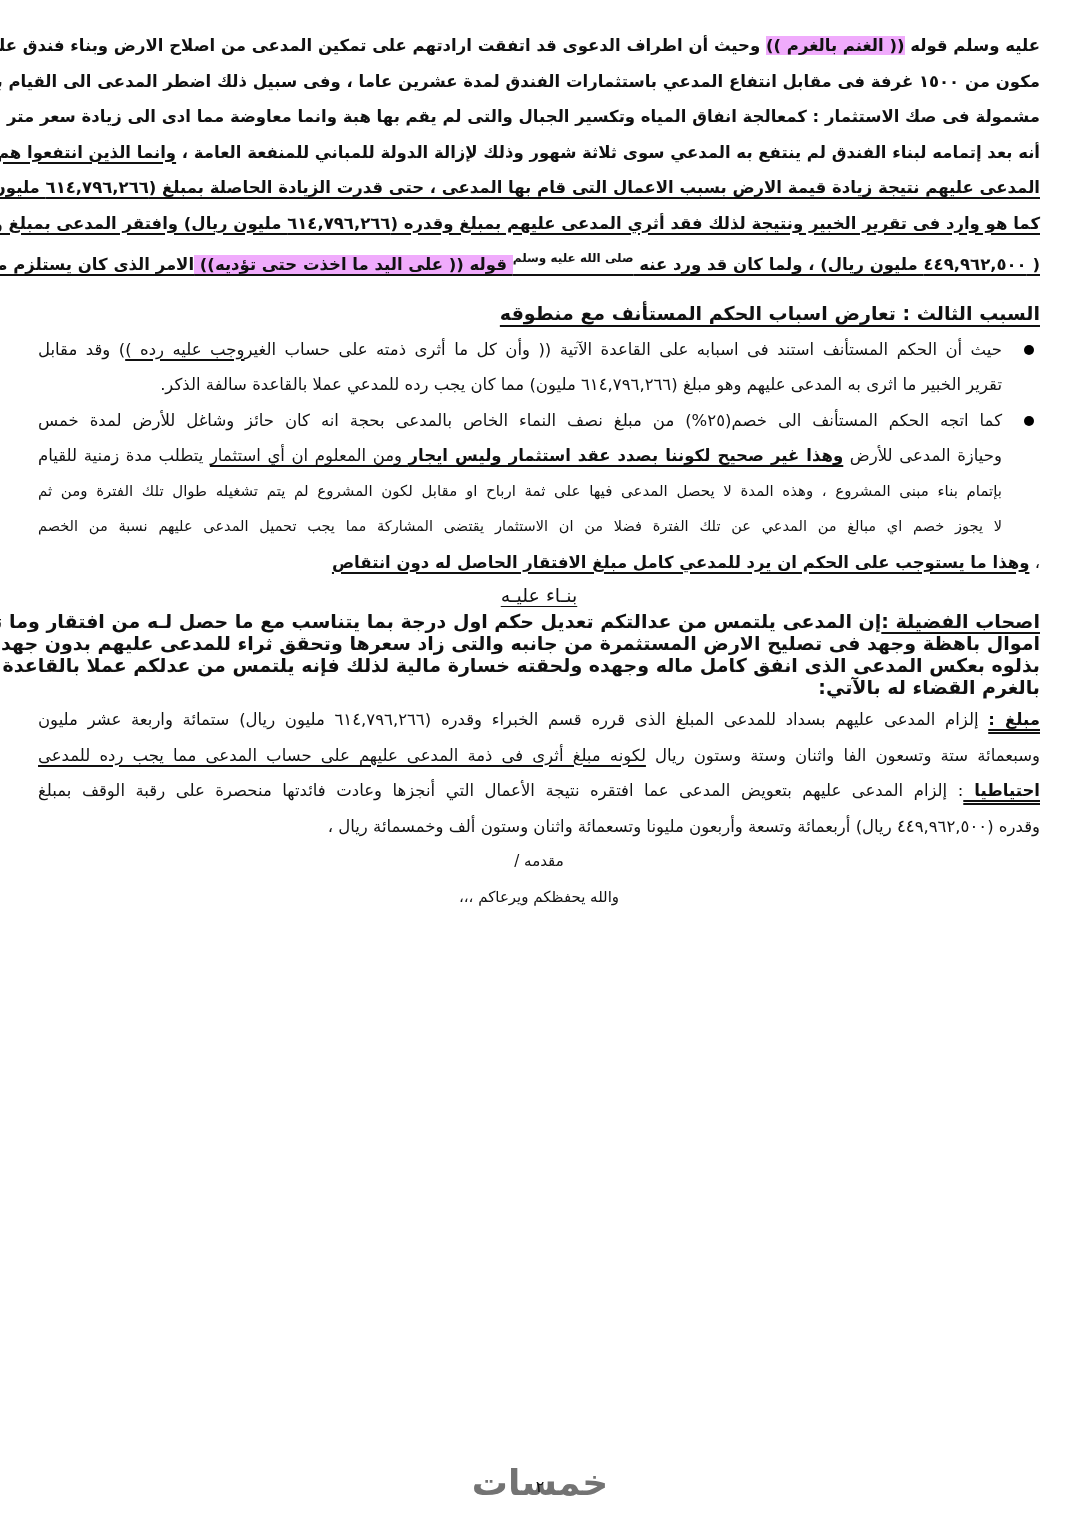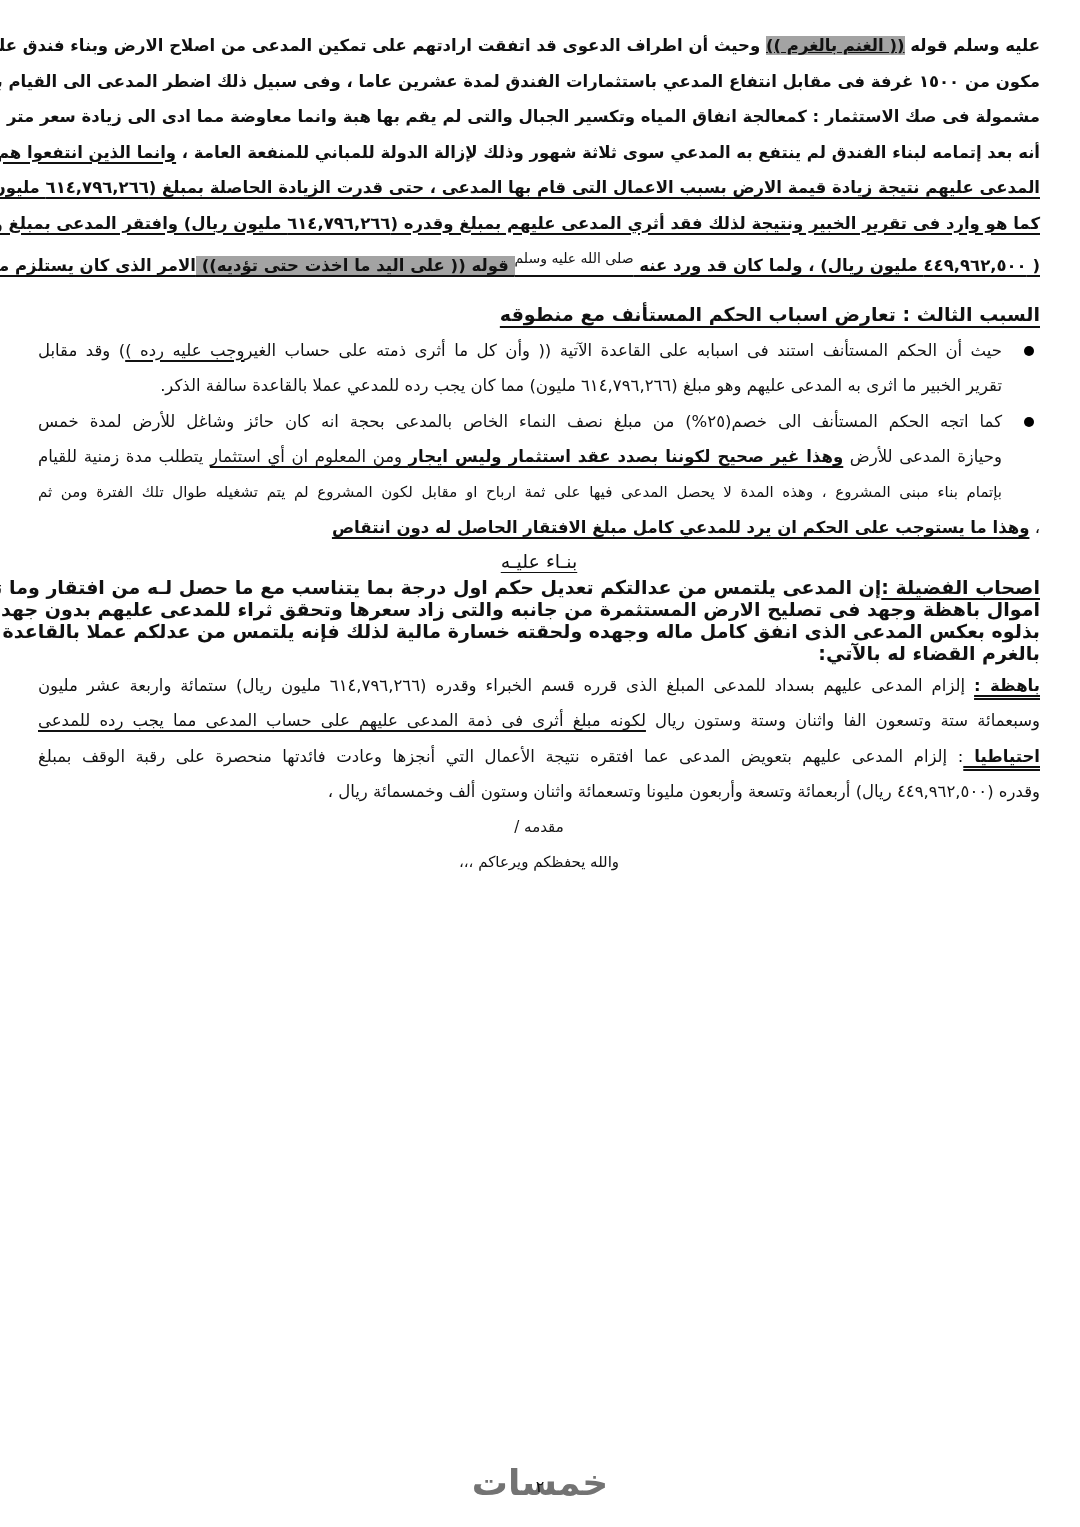--- a/index.html
+++ b/index.html
@@ -2,29 +2,29 @@
 <html><head>
 <meta charset="utf-8">
 <style>
   html, body { margin: 0; padding: 0; background: #ffffff; }
   body { width: 1080px; height: 1527px; position: relative; overflow: hidden;
          font-family: "DejaVu Sans", sans-serif; color: #111; }
   .page { position: absolute; left: 38px; right: 40px; top: 28px; direction: rtl; }
   .line { font-size: 16.5px; line-height: 35.5px; white-space: nowrap; text-align: justify; text-align-last: justify; font-weight: bold; }
   .line.last { text-align-last: right; }
   .line.norm { font-weight: normal; }
-  .hl { background: #a3a3a3; text-decoration: underline; }
+  .hl { background: #f0abfc; }
   .ul { text-decoration: underline; text-underline-offset: 4px; text-decoration-thickness: 2px; }
   .section-title { font-size: 19px; font-weight: bold; line-height: 38px; text-decoration: underline; text-underline-offset: 5px; text-decoration-thickness: 2px; margin-top: 11px; }
   .bullet-block { position: relative; padding-right: 38px; }
   .bullet { position: absolute; right: 6px; width: 10px; height: 10px; border-radius: 50%; background: #000; }
   .big { font-size: 19px; font-weight: bold; line-height: 22px; }
   .center { text-align: center !important; text-align-last: center !important; }
   .heading-center { text-align: center; font-size: 19px; font-weight: normal; line-height: 30px; text-decoration: underline; text-underline-offset: 4px; }
-  .small-note { font-size: 14px; vertical-align: 8px; font-weight: normal; }
+  .small-note { font-size: 12px; vertical-align: 8px; font-weight: bold; }
   .footer-wm { position: absolute; left: 0; right: 0; top: 1462px; text-align: center; font-size: 36px; color: #737373; font-weight: bold; letter-spacing: 2px; direction: rtl; }
   .page-num { position: absolute; left: 0; right: 0; top: 1477px; text-align: center; font-size: 16px; color: #111; }
 </style>
 </head>
 <body>
 
 <div class="page">
 
   <div class="line">
     <span>عليه وسلم قوله </span><span class="hl">(( الغنم بالغرم ))</span><span> وحيث أن اطراف الدعوى  قد اتفقت ارادتهم على تمكين المدعى من اصلاح الارض وبناء فندق عليها</span>
@@ -50,36 +50,37 @@
     <div class="line norm last">تقرير الخبير  ما اثرى به المدعى عليهم وهو مبلغ (٦١٤,٧٩٦,٢٦٦ مليون) مما كان يجب رده للمدعي عملا بالقاعدة سالفة الذكر.</div>
   </div>
 
   <div class="bullet-block">
     <span class="bullet" style="top:13px"></span>
     <div class="line norm">كما اتجه الحكم المستأنف الى خصم(٢٥%) من مبلغ نصف النماء الخاص بالمدعى  بحجة انه كان حائز  وشاغل للأرض لمدة خمس</div>
     <div class="line norm">
       <span>وحيازة المدعى للأرض </span><span class="ul" style="font-weight:bold">وهذا غير صحيح لكوننا بصدد عقد استثمار وليس ايجار</span><span class="ul">  ومن المعلوم ان أي استثمار</span><span> يتطلب مدة زمنية للقيام</span>
     </div>
     <div class="line norm" style="font-size:15px">بإتمام بناء مبنى المشروع ، وهذه المدة لا يحصل المدعى فيها على ثمة ارباح او مقابل لكون المشروع لم يتم تشغيله طوال تلك الفترة ومن ثم</div>
+    <div class="line norm" style="font-size:14.5px">لا يجوز خصم اي مبالغ من المدعي عن تلك الفترة  فضلا من ان الاستثمار يقتضى المشاركة مما يجب تحميل المدعى عليهم نسبة من الخصم</div>
     <div class="line norm last" style="margin-right:-38px">
       <span>، </span><span class="ul" style="font-weight:bold">وهذا ما يستوجب على الحكم ان يرد للمدعي كامل مبلغ الافتقار الحاصل له دون انتقاص</span>
     </div>
   </div>
 
   <div class="heading-center">بنـاء عليـه</div>
 
   <div class="line big">
     <span class="ul">اصحاب الفضيلة :</span><span>إن المدعى يلتمس من عدالتكم تعديل حكم اول درجة بما يتناسب مع ما حصل لـه من افتقار وما تكلفـه من</span>
   </div>
   <div class="line big">اموال باهظة وجهد  فى تصليح الارض المستثمرة من جانبه والتى زاد سعرها  وتحقق ثراء للمدعى عليهم بدون جهد او عمل</div>
   <div class="line big">بذلوه بعكس المدعى الذى انفق كامل ماله وجهده ولحقته خسارة مالية لذلك فإنه يلتمس من عدلكم عملا بالقاعدة الشرعية الغنم</div>
   <div class="line big last">بالغرم القضاء له بالآتي:</div>
 
   <div class="line norm" style="margin-top:4px">
-    <span class="ul" style="font-weight:bold; text-decoration-style:double">باهظة :</span><span> إلزام المدعى عليهم بسداد للمدعى المبلغ الذى قرره قسم الخبراء وقدره (٦١٤,٧٩٦,٢٦٦ مليون ريال) ستمائة واربعة عشر مليون</span>
+    <span class="ul" style="font-weight:bold; text-decoration-style:double">مبلغ :</span><span> إلزام المدعى عليهم بسداد للمدعى المبلغ الذى قرره قسم الخبراء وقدره (٦١٤,٧٩٦,٢٦٦ مليون ريال) ستمائة واربعة عشر مليون</span>
   </div>
   <div class="line norm">
     <span>وسبعمائة ستة وتسعون الفا واثنان وستة وستون ريال </span><span class="ul">لكونه مبلغ أثرى فى ذمة المدعى عليهم على حساب المدعى مما يجب رده للمدعى</span>
   </div>
   <div class="line norm">
     <span class="ul" style="font-weight:bold; text-decoration-style:double">احتياطيا </span><span>: إلزام المدعى عليهم بتعويض المدعى عما افتقره نتيجة الأعمال التي أنجزها وعادت فائدتها منحصرة على رقبة الوقف بمبلغ</span>
   </div>
   <div class="line norm last">وقدره  (٤٤٩,٩٦٢,٥٠٠ ريال) أربعمائة وتسعة وأربعون مليونا وتسعمائة واثنان وستون ألف وخمسمائة ريال ،</div>
 
   <div class="line norm center" style="font-size:15px">مقدمه /</div>

